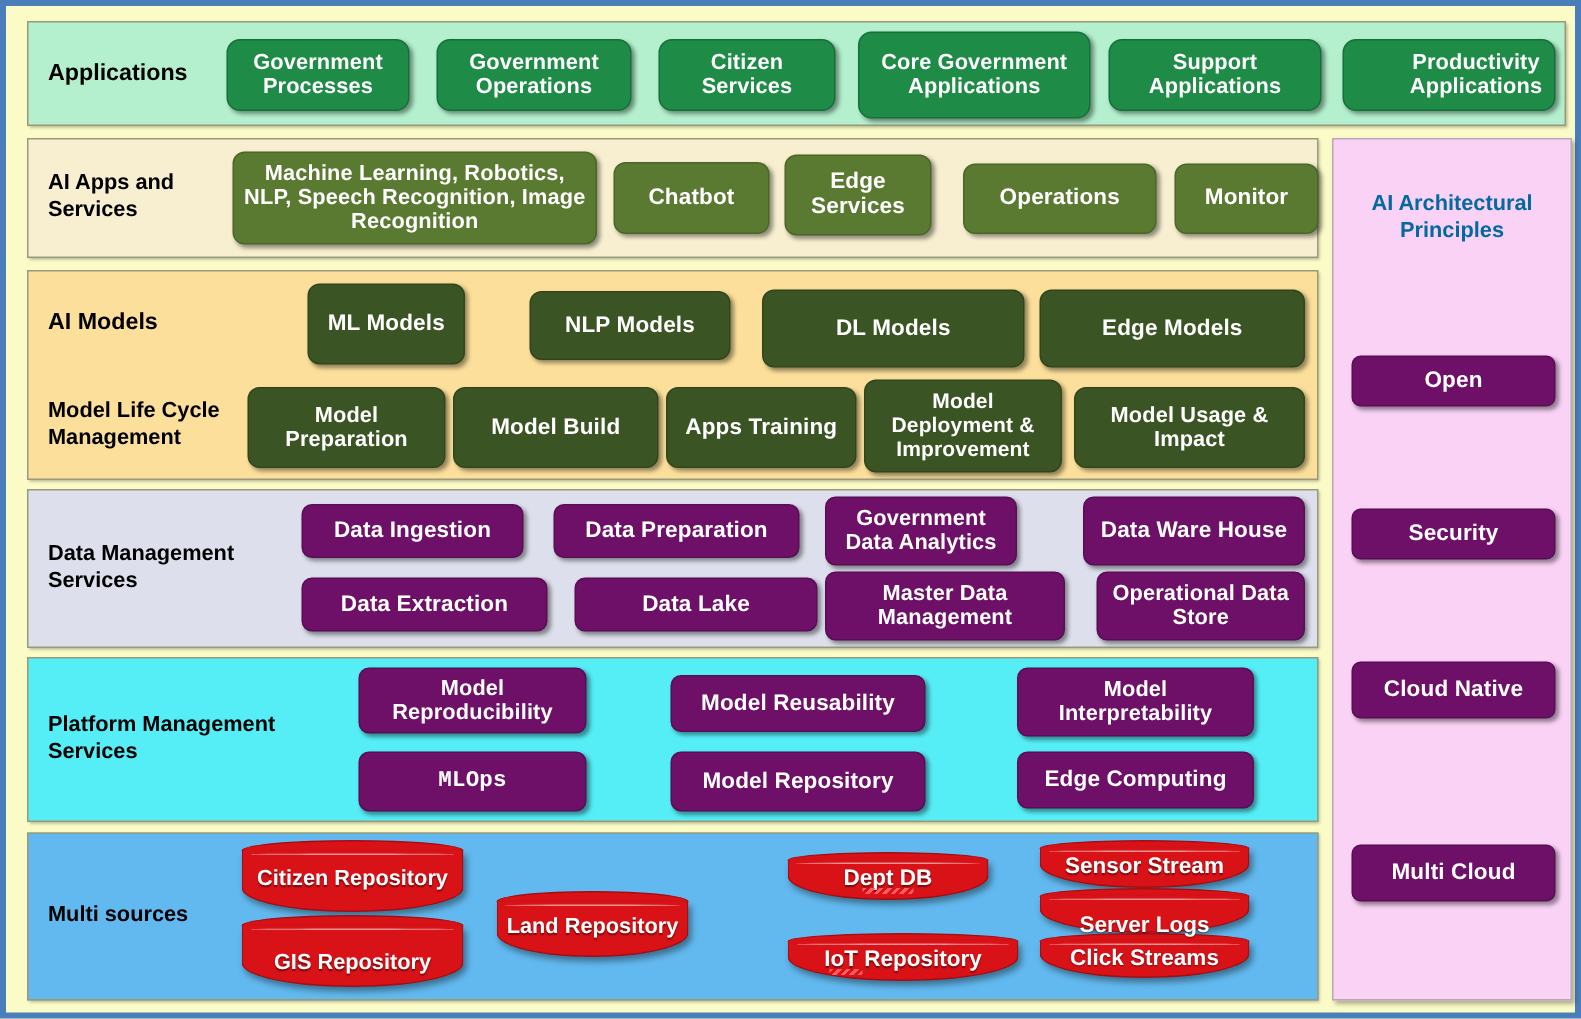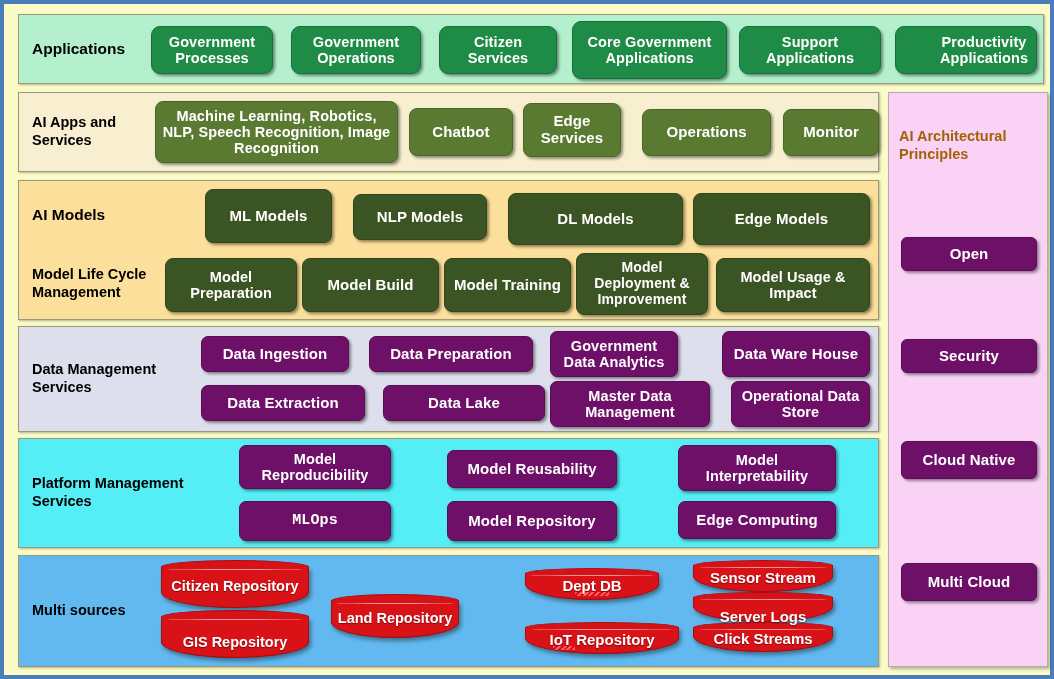--- a/index.html
+++ b/index.html
@@ -104,23 +104,23 @@
   
   #principles{
     position:absolute;
     box-sizing:border-box;
     background:#fad2f6;
     border:1px solid #b9a8b7;
     box-shadow:2px 2px 3px rgba(0,0,0,.30);
   }
   #principles .title{
     position:absolute;left:0;right:0;
-    text-align:left;
+    text-align:center;
     font-weight:bold;
-    color:#a16207;
+    color:#0369a1;
     font-size:14.5px;
     line-height:1.25;
   }
 </style>
 </head>
 <body>
 
 <div id="canvas">
 
   <div class="band" style="left:14px;top:10px;width:1026px;height:70px;background:#b4f0cd;">
@@ -165,21 +165,21 @@
       <div class="chip g-olive" style="left:630px;top:16px;width:96px;height:47px;font-size:15px;">
         <span>Monitor</span>
       </div>
     </div>
   </div>
 
   <div class="band" style="left:14px;top:176px;width:861px;height:140px;background:#fbdf9a;display:block;">
 
     <div style="position:absolute;left:0;top:0;width:859px;height:68px;">
       <div class="band-label" style="position:absolute;left:0;top:0;height:68px;width:172px;font-size:15.5px;">AI Models</div>
-      <div class="chip g-dark" style="left:186px;top:8px;width:127px;height:54px;font-size:15px;">
+      <div class="chip g-dark" style="left:186px;top:8px;width:105px;height:54px;font-size:15px;">
         <span>ML Models</span>
       </div>
       <div class="chip g-dark" style="left:334px;top:13px;width:134px;height:46px;font-size:15px;">
         <span>NLP Models</span>
       </div>
       <div class="chip g-dark" style="left:489px;top:12px;width:175px;height:52px;font-size:15px;">
         <span>DL Models</span>
       </div>
       <div class="chip g-dark" style="left:674px;top:12px;width:177px;height:52px;font-size:15px;">
         <span>Edge Models</span>
@@ -188,21 +188,21 @@
 
     <div style="position:absolute;left:0;top:68px;width:859px;height:70px;">
       <div class="band-label" style="position:absolute;left:0;top:0;height:70px;width:146px;font-size:14.5px;">Model Life Cycle Management</div>
       <div class="chip g-dark" style="left:146px;top:9px;width:132px;height:54px;font-size:14.5px;">
         <span>Model Preparation</span>
       </div>
       <div class="chip g-dark" style="left:283px;top:9px;width:137px;height:54px;font-size:15px;">
         <span>Model Build</span>
       </div>
       <div class="chip g-dark" style="left:425px;top:9px;width:127px;height:54px;font-size:15px;">
-        <span>Model Training</span>
+        <span>Apps Training</span>
       </div>
       <div class="chip g-dark" style="left:557px;top:4px;width:132px;height:62px;font-size:14px;">
         <span>Model Deployment &amp; Improvement</span>
       </div>
       <div class="chip g-dark" style="left:697px;top:9px;width:154px;height:54px;font-size:14.5px;">
         <span>Model Usage &amp; Impact</span>
       </div>
     </div>
   </div>
 

